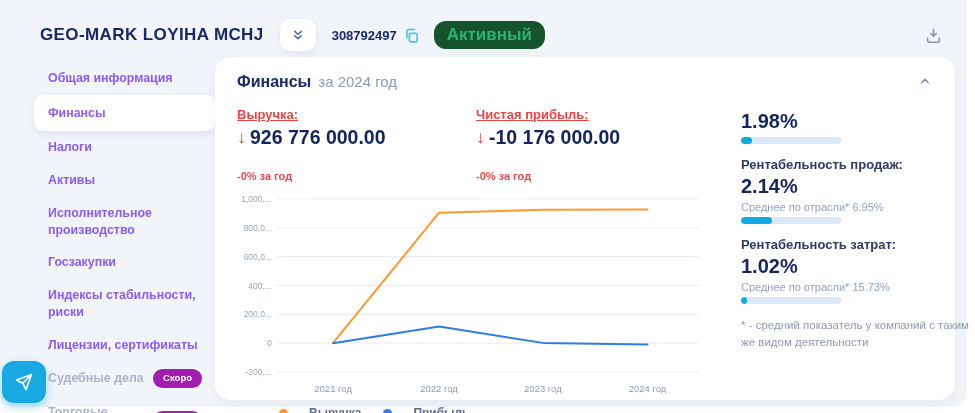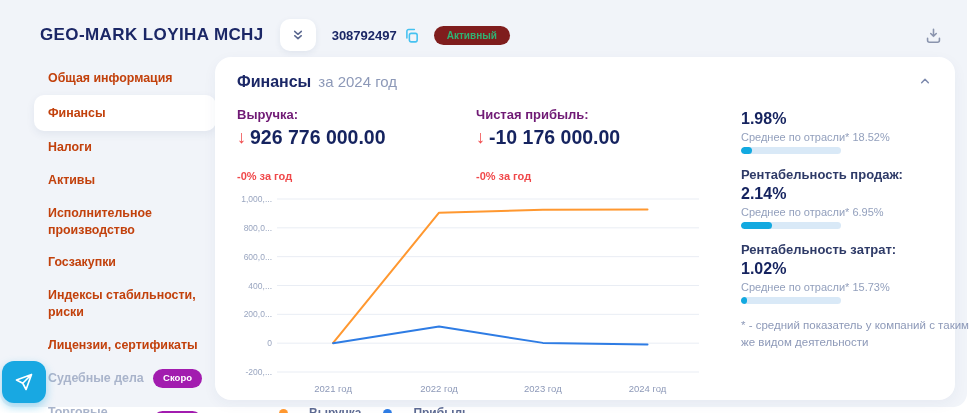--- a/index.html
+++ b/index.html
@@ -6,27 +6,27 @@
   html,body { width:975px; height:413px; background:#ffffff; font-family:"Liberation Sans", sans-serif; overflow:hidden; }
   .app { position:absolute; top:0; left:0; width:967px; height:407px; background:#f1f4f9; border-radius:0 0 14px 14px; }
 
   
   .header { display:flex; align-items:center; height:54px; padding:16px 24px 0 40px; }
   .company-name { font-size:17px; font-weight:800; color:#1b2766; letter-spacing:.4px; }
   .expander { width:36px; height:32px; background:#ffffff; border-radius:10px; margin-left:16px;
               display:flex; align-items:center; justify-content:center; box-shadow:0 2px 6px rgba(40,60,120,.08); cursor:pointer; }
   .company-id { font-size:13px; font-weight:700; color:#1b2766; margin-left:16px; }
   .copy-btn { margin-left:6px; cursor:pointer; display:flex; align-items:center; }
-  .status-badge { margin-left:14px; background:#7f1d1d; color:#2fb273; font-size:10px; font-weight:700;
+  .status-badge { margin-left:14px; background:#14532d; color:#2fb273; font-size:17px; font-weight:700;
                   padding:4px 13px; border-radius:12px; }
   .download-btn { margin-left:auto; cursor:pointer; display:flex; align-items:center; }
 
   
   .sidebar { position:absolute; top:62px; left:34px; width:182px; }
-  .side-item { font-size:12.4px; font-weight:600; color:#c2410c; padding:8px 14px; line-height:1.35;
+  .side-item { font-size:12.4px; font-weight:600; color:#8b5cf6; padding:8px 14px; line-height:1.35;
                border-radius:10px; cursor:pointer; display:flex; align-items:center; justify-content:space-between; gap:6px; }
   .side-item.active { background:#ffffff; box-shadow:0 3px 8px rgba(40,60,120,.08); padding-top:10px; padding-bottom:10px; }
   .side-item.muted { color:#a9b4cb; }
   .soon-badge { background:#a21caf; color:#fff; font-size:9.5px; font-weight:700; padding:3px 10px; border-radius:10px; white-space:nowrap; }
 
   
   .tg-btn { position:absolute; left:2px; top:361px; width:44px; height:42px; background:#18a8e2; border-radius:12px;
             display:flex; align-items:center; justify-content:center; box-shadow:0 4px 10px rgba(24,168,226,.4); cursor:pointer; }
 
   
@@ -36,33 +36,33 @@
   .panel-title { font-size:16px; font-weight:800; color:#1b2766; }
   .panel-title-suffix { font-size:15px; font-weight:400; color:#8d99b8; margin-left:7px; }
   .collapse-btn { margin-left:auto; cursor:pointer; }
 
   .panel-body { display:flex; margin-top:14px; }
   .left-col { width:478px; }
   .right-col { flex:1; padding-left:26px; }
 
   .stats-row { display:flex; }
   .stat-block { width:240px; }
-  .stat-label { font-size:13px; font-weight:600; color:#701a75; }
+  .stat-label { font-size:13px; font-weight:600; color:#ef4444;text-decoration:underline; }
   .stat-value { font-size:19.5px; font-weight:800; color:#15235f; margin-top:4px; display:flex; align-items:center; gap:4px; }
   .stat-arrow { color:#f0484a; font-weight:800; font-size:18px; }
   .stat-trend { font-size:11px; font-weight:600; color:#f0484a; margin-top:21px; }
 
   .chart-wrap { margin-top:10px; }
   .legend { display:flex; gap:22px; margin:2px 0 0 42px; }
   .legend-item { display:flex; align-items:center; gap:21px; font-size:12px; font-weight:600; color:#5d6a92; }
   .legend-dot { width:9px; height:9px; border-radius:50%; }
 
   .metric-block { margin-bottom:13px; }
   .metric-label { font-size:13px; font-weight:700; color:#2e3a67; }
-  .metric-value { font-size:16px; font-weight:800; color:#15235f; margin-top:3px; }
+  .metric-value { font-size:20px; font-weight:800; color:#15235f; margin-top:3px; }
   .metric-industry { font-size:11px; font-weight:500; color:#93a0bd; margin-top:3px; }
   .metric-bar { width:100px; height:7px; background:#d9e9f7; border-radius:4px; margin-top:4px; overflow:hidden; }
   .metric-fill { height:100%; background:#12a9e0; border-radius:4px; }
   .footnote { font-size:11.5px; color:#8d99b8; line-height:1.45; margin-top:4px; width:235px; }
 
   svg text { font-family:"Liberation Sans", sans-serif; }
 </style>
 </head>
 <body>
 
@@ -197,21 +197,20 @@
               <span class="legend-dot" style="background: rgb(46, 124, 228);"></span>
               <span>Прибыль</span>
             </span>
           </div>
       </div>
 
       <div class="right-col">
         <div id="metrics">
             <div class="metric-block">
               <div class="metric-value">1.98%</div>
-              <div class="metric-industry">Среднее по отрасли* 18.52%</div>
               <div class="metric-bar">
                 <div class="metric-fill" style="width: 10.6911%;"></div>
               </div>
             </div>
             <div class="metric-block">
               <div class="metric-label">Рентабельность продаж:</div>
               <div class="metric-value">2.14%</div>
               <div class="metric-industry">Среднее по отрасли* 6.95%</div>
               <div class="metric-bar">
                 <div class="metric-fill" style="width: 30.7914%;"></div>

